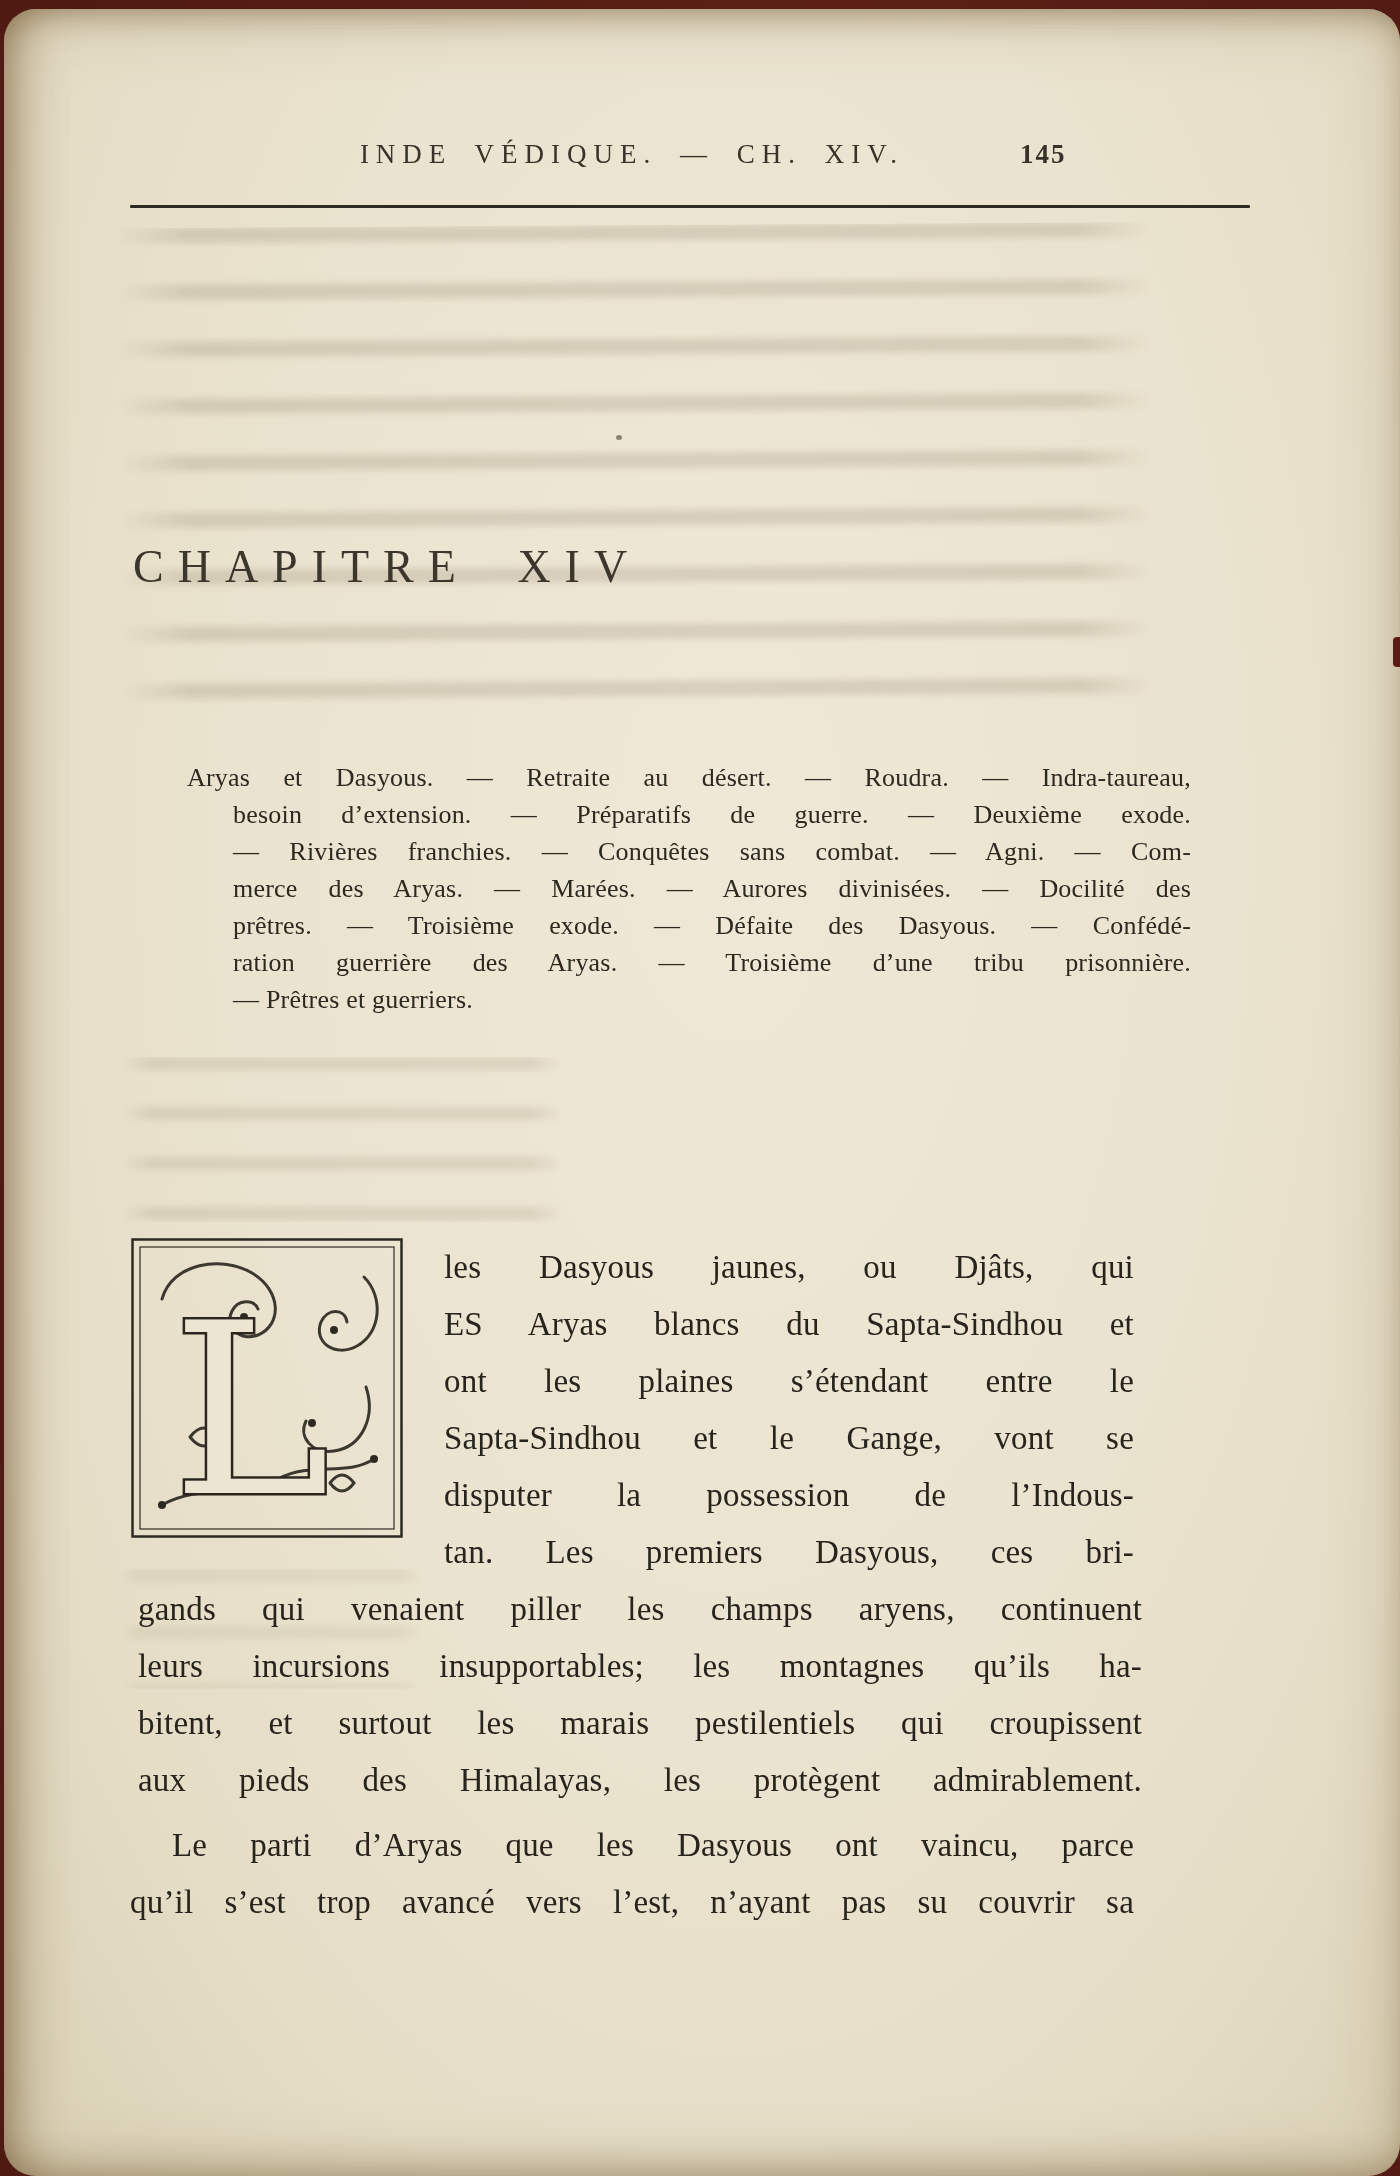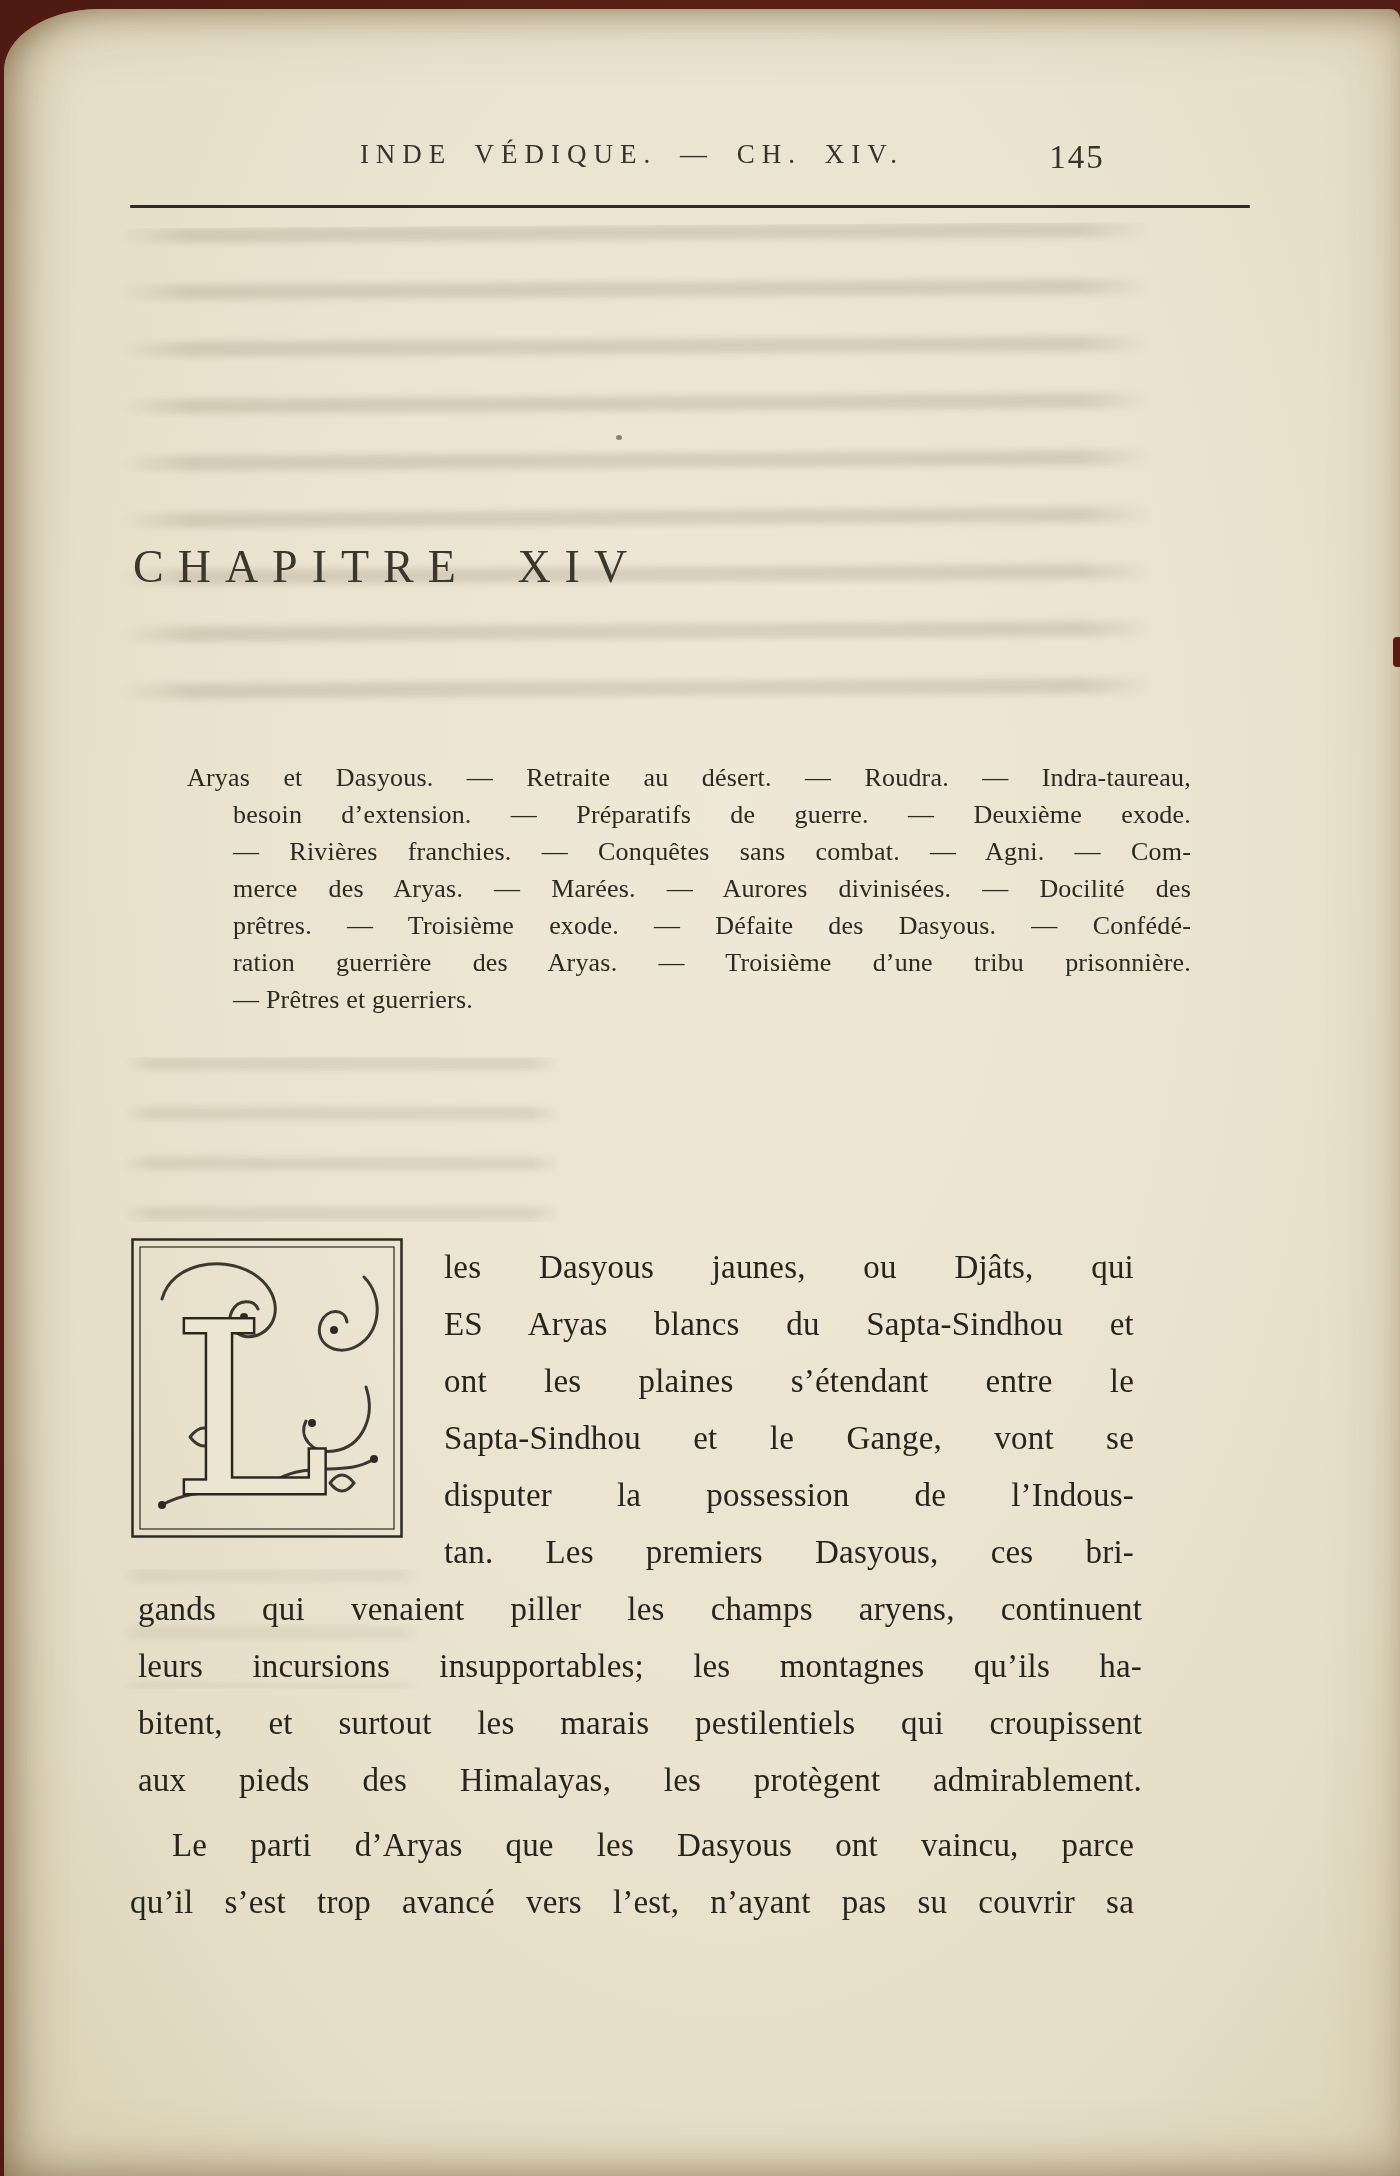--- a/index.html
+++ b/index.html
@@ -14,20 +14,21 @@
     position:absolute;top:9px;left:4px;right:0;bottom:0;
     background:
       radial-gradient(ellipse at 52% 38%, #efe8d6 0%, #eae3cf 48%, #e5ddc6 75%, #d9d0b4 100%);
     border-top-left-radius:95px 62px;
     border-top-right-radius:10px;
     box-shadow:
       inset 0 0 70px rgba(125,100,60,0.30),
       inset 28px 0 50px -22px rgba(110,82,45,0.55),
       inset 0 -18px 36px -16px rgba(120,95,55,0.38),
       inset 0 20px 30px -18px rgba(110,82,45,0.45);
+    border-radius: 32px;
   }
   
   .ghost{position:absolute;pointer-events:none;filter:blur(3px);
     -webkit-mask-image:linear-gradient(90deg,transparent 0,#000 7%,#000 93%,transparent 100%);
             mask-image:linear-gradient(90deg,transparent 0,#000 7%,#000 93%,transparent 100%);}
   .ghost1{top:216px;left:114px;width:1034px;height:480px;
     background:repeating-linear-gradient(180deg,rgba(105,92,66,0.17) 0 15px,transparent 15px 57px);
     transform:rotate(-0.35deg);}
   .ghost2{top:1048px;left:118px;width:440px;height:165px;
     background:repeating-linear-gradient(180deg,rgba(105,92,66,0.13) 0 13px,transparent 13px 50px);}
@@ -39,21 +40,21 @@
     background:#5a1c14;border-radius:4px 0 0 4px;}
 
   
   .running-title{
     position:absolute;top:130px;left:126px;width:1004px;
     text-align:center;font-size:27px;letter-spacing:7px;word-spacing:9px;
     color:#37332a;
   }
   .page-number{
     position:absolute;top:130px;left:1016px;width:114px;
-    text-align:center;font-size:33px;letter-spacing:2px;color:#37332a;
+    text-align:left;font-size:27px;letter-spacing:2px;color:#37332a;font-weight:bold;
   }
   .rule{position:absolute;top:196px;left:126px;width:1120px;height:3px;
     background:#2f2b24;border-radius:1px;}
 
   
   .chapter{
     position:absolute;top:528px;left:126px;width:1004px;margin:3px;
     text-align:left;font-weight:400;
     font-size:46px;letter-spacing:14px;word-spacing:22px;color:#3b372d;
   }

